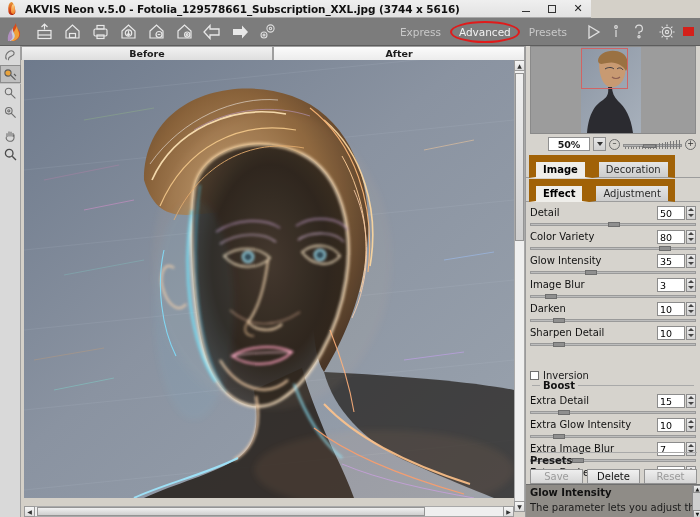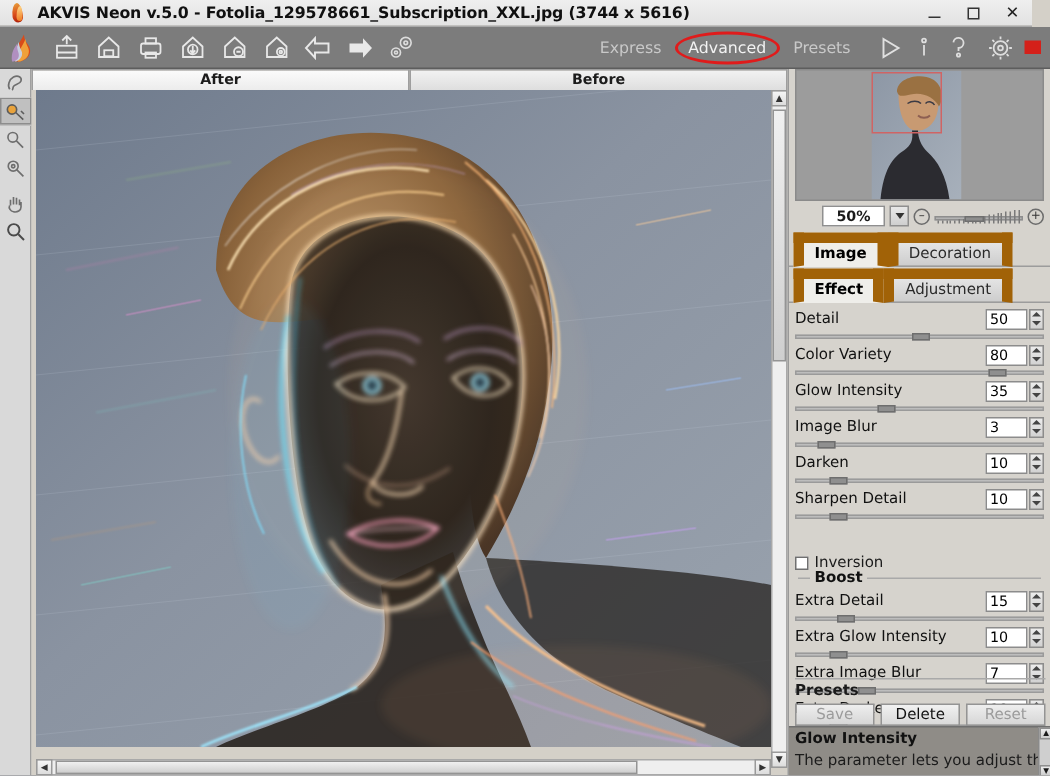--- a/index.html
+++ b/index.html
@@ -8,21 +8,21 @@
     font-family:"DejaVu Sans", sans-serif;
     font-size:10px;
     background:#7b7b7b;
     color:#1a1a1a;
     -webkit-font-smoothing:antialiased;
   }
   #app{ position:relative; width:700px; height:517px; background:#d4d0c8; }
 
   
   .titlebar{
-    position:absolute; left:0; top:0; width:688px; height:18px;
+    position:absolute; left:0; top:0; width:591px; height:18px;
     background:linear-gradient(#efefef,#e2e2e2);
     border-bottom:1px solid #a8a8a8;
     display:flex; align-items:center;
   }
   .tb-icon{ width:16px; height:16px; margin-left:4px; position:relative; flex:none; }
   .tb-icon .flame{
     position:absolute; left:4px; top:1px; width:7px; height:13px;
     background:linear-gradient(170deg,#e8a33d 0%,#d94b1a 55%,#a81b08 100%);
     border-radius:60% 40% 45% 55% / 70% 70% 30% 30%;
     transform:rotate(-8deg);
@@ -386,22 +386,22 @@
     <div class="lp-btn">
       <svg width="15" height="15" viewBox="0 0 15 15" fill="none" stroke="#4a4a4a" stroke-width="1.3">
         <circle cx="6.2" cy="6.2" r="3.8"></circle>
           <path d="M9.2 9.2 L13 13"></path>
       </svg>
     </div>
   </div>
 
   <div class="canvaswrap">
     <div class="tabs-ba">
+      <div class="tab-ba">Before</div>
       <div class="tab-ba on">After</div>
-      <div class="tab-ba">Before</div>
     </div>
 
     <div class="imgview">
       <svg class="neon" viewBox="0 0 490 438" preserveAspectRatio="xMidYMid slice">
         <defs>
           <linearGradient id="bgG" x1="0" y1="0" x2="1" y2="1">
             <stop offset="0" stop-color="#6e7a8c"></stop>
               <stop offset="0.45" stop-color="#8a93a1"></stop>
             <stop offset="1" stop-color="#9aa3ae"></stop>
           </linearGradient>

